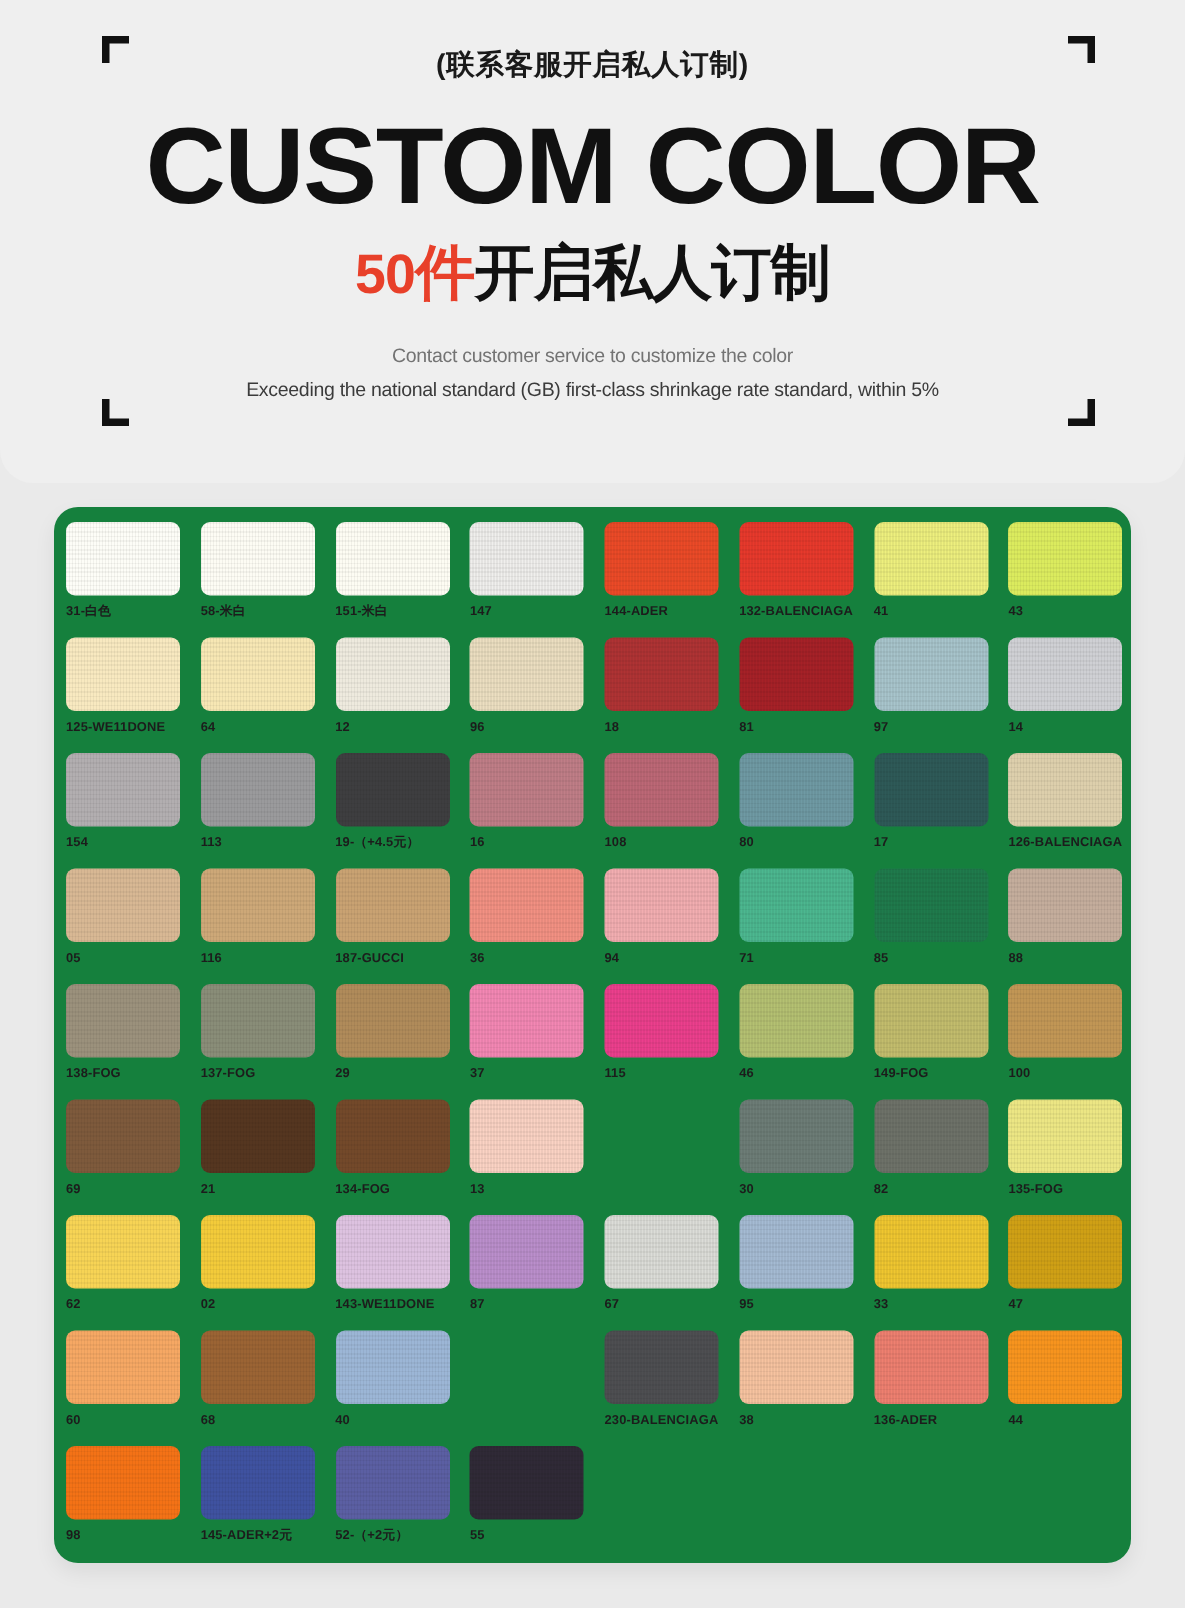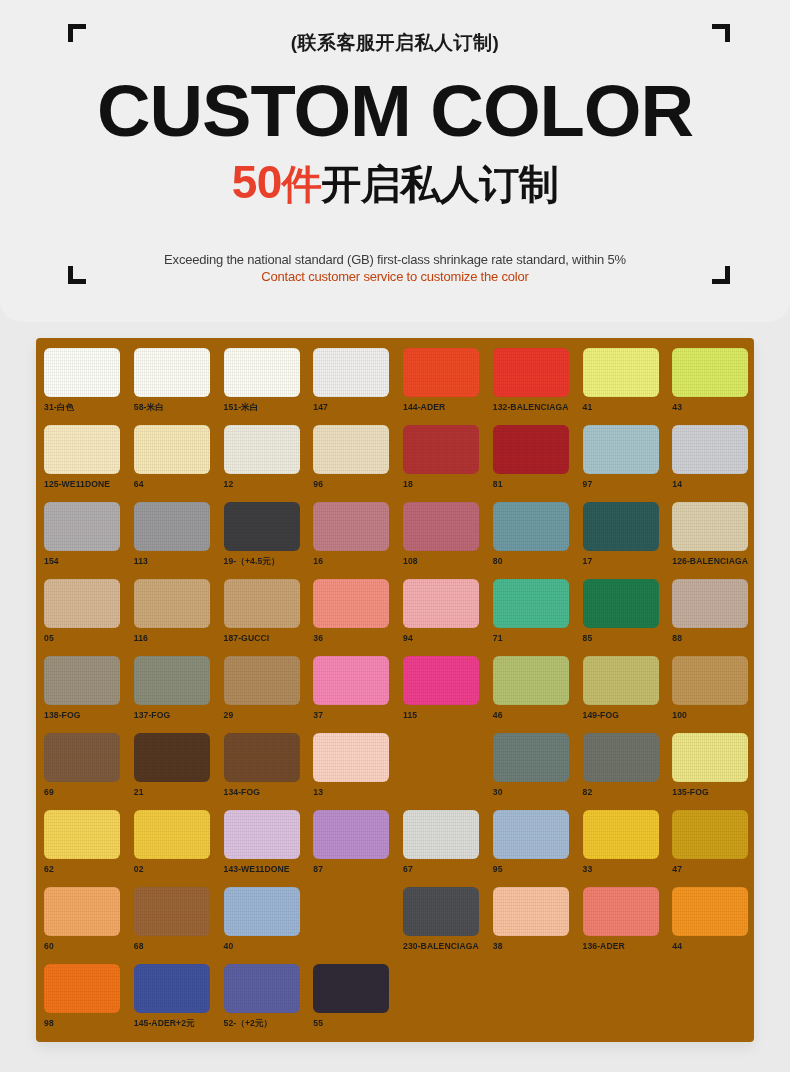--- a/index.html
+++ b/index.html
@@ -62,50 +62,49 @@
   .hero-sub {
     position: absolute;
     left: 0; right: 0; top: 158px;
     text-align: center;
     font-size: 40px;
     line-height: 48px;
     font-weight: 800;
     color: #111;
     letter-spacing: -0.5px;
   }
-  .hero-sub .num { color: #e8402a; font-size: 46px; }
+  .hero-sub .num { color: #e8402a; font-size: 37px; }
   .hero-sub .unit { color: #e8402a; }
 
   .hero-en1 {
     position: absolute;
     left: 0; right: 0; top: 229px;
     text-align: center;
     font-size: 13px;
-    color: #c2410c;
+    color: #737373;
     letter-spacing: -0.2px;
-    margin-top: 40px;
   }
   .hero-en2 {
     position: absolute;
     left: 0; right: 0; top: 252px;
     text-align: center;
     font-size: 13px;
     color: #3b3b3b;
     letter-spacing: -0.2px;
   }
 
   
   .card {
     position: absolute;
     left: 36px;
     top: 338px;
     width: 718px;
     height: 704px;
-    background: #a16207;
-    border-radius: 4px;
+    background: #15803d;
+    border-radius: 16px;
     box-shadow: 0 6px 14px rgba(0,0,0,0.07);
     padding: 10px 0 0 0;
     overflow: hidden;
   }
   .grid {
     display: grid;
     grid-template-columns: repeat(8, 89.75px);
     padding-left: 8px;
   }
   .cell {

